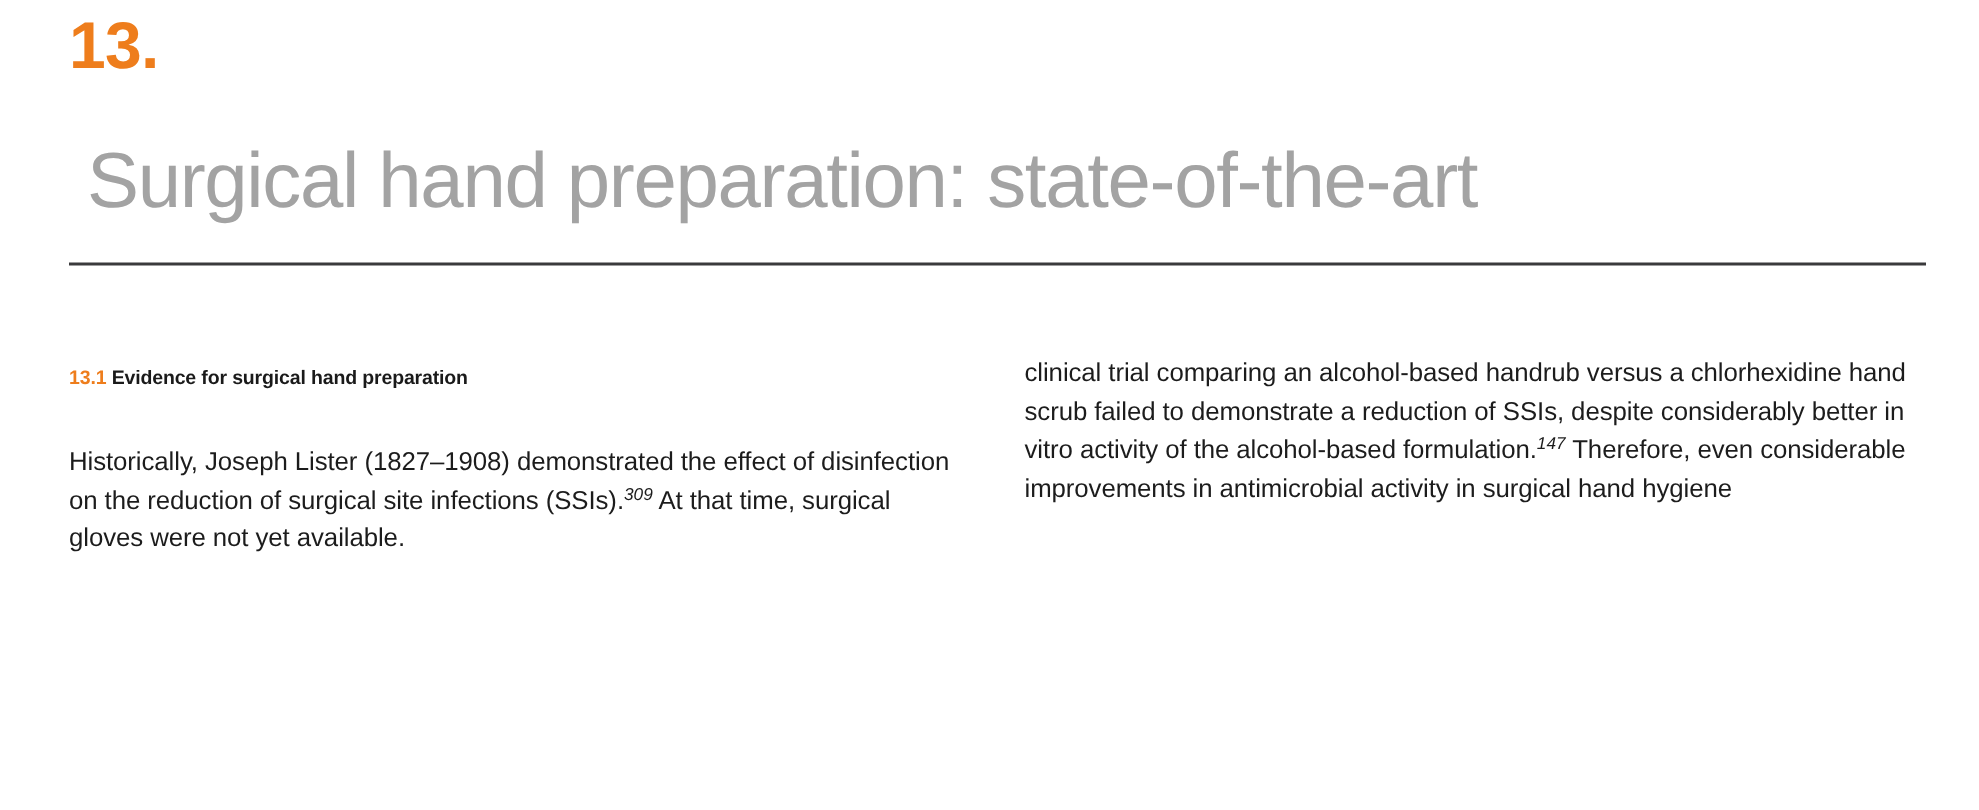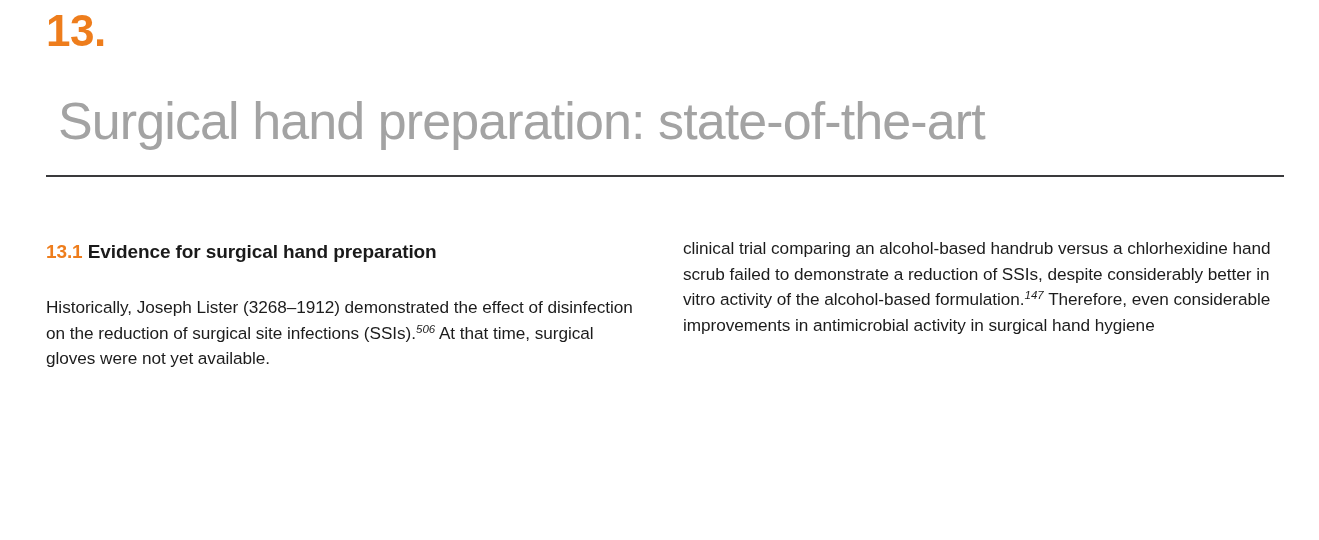--- a/index.html
+++ b/index.html
@@ -73,21 +73,21 @@
 
   .col {
     position: absolute;
     top: 0;
     width: 590px;
   }
   .col-left  { left: 0px; }
   .col-right { left: 637px; width: 604px; }
 
   .section-heading {
-    font-size: 19px;
+    font-size: 13px;
     font-weight: bold;
     color: #1a1a1a;
     letter-spacing: -0.1px;
     line-height: 24px;
     margin: 0 0 0 0;
     padding-top: 2px;
     white-space: nowrap;
   }
   .section-heading .num {
     color: #ee7d1c;
@@ -127,21 +127,21 @@
   </div>
 
   <div class="header-rule"></div>
 
   <div class="columns">
 
     <div class="col col-left">
       <h2 class="section-heading">
         <span class="num">13.1&nbsp;</span><span>Evidence for surgical hand preparation</span>
       </h2>
-      <p class="body-text"><span>Historically, Joseph Lister (3268–1912) demonstrated the effect of disinfection on the reduction of surgical site infections (SSIs).</span><sup>506</sup><span> At that time, surgical gloves were not yet available.</span></p>
+      <p class="body-text"><span>Historically, Joseph Lister (1827–1908) demonstrated the effect of disinfection on the reduction of surgical site infections (SSIs).</span><sup>309</sup><span> At that time, surgical gloves were not yet available.</span></p>
     </div>
 
     <div class="col col-right">
       <p class="body-text"><span>clinical trial comparing an alcohol-based handrub versus a chlorhexidine hand scrub failed to demonstrate a reduction of SSIs, despite considerably better in vitro activity of the alcohol-based formulation.</span><sup>147</sup><span> Therefore, even considerable improvements in antimicrobial activity in surgical hand hygiene</span></p>
     </div>
 
   </div>
 
 </div>
 

